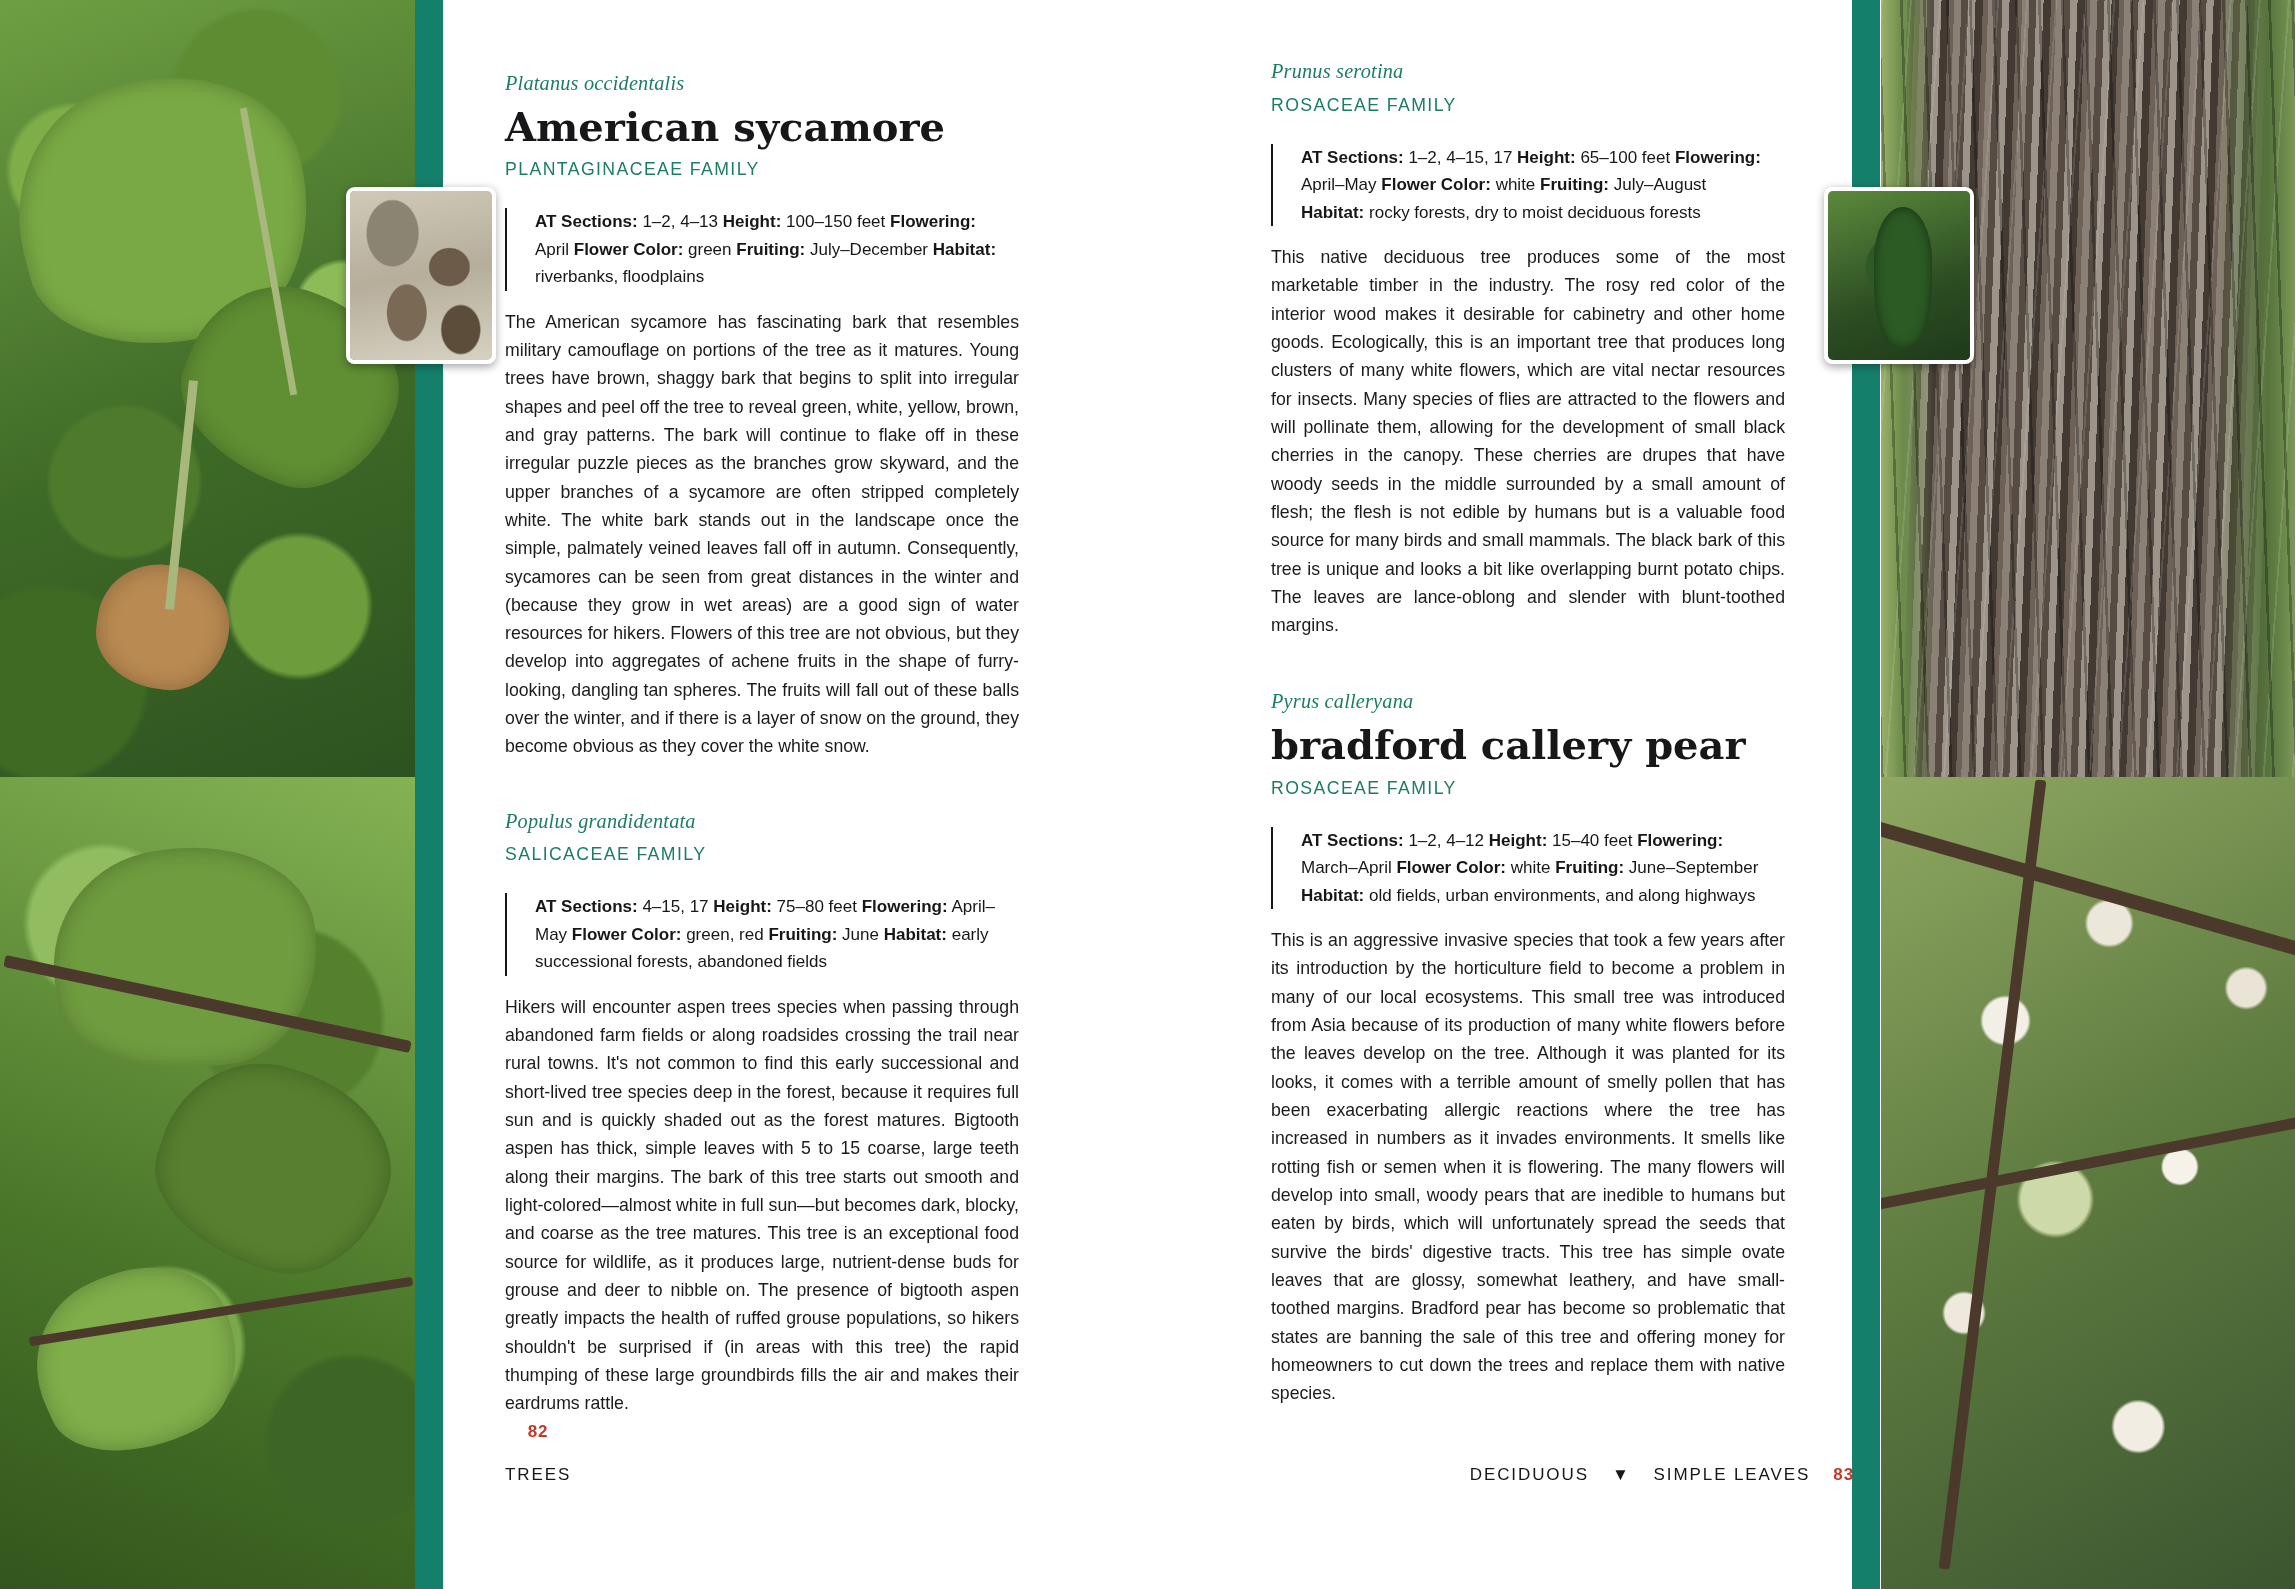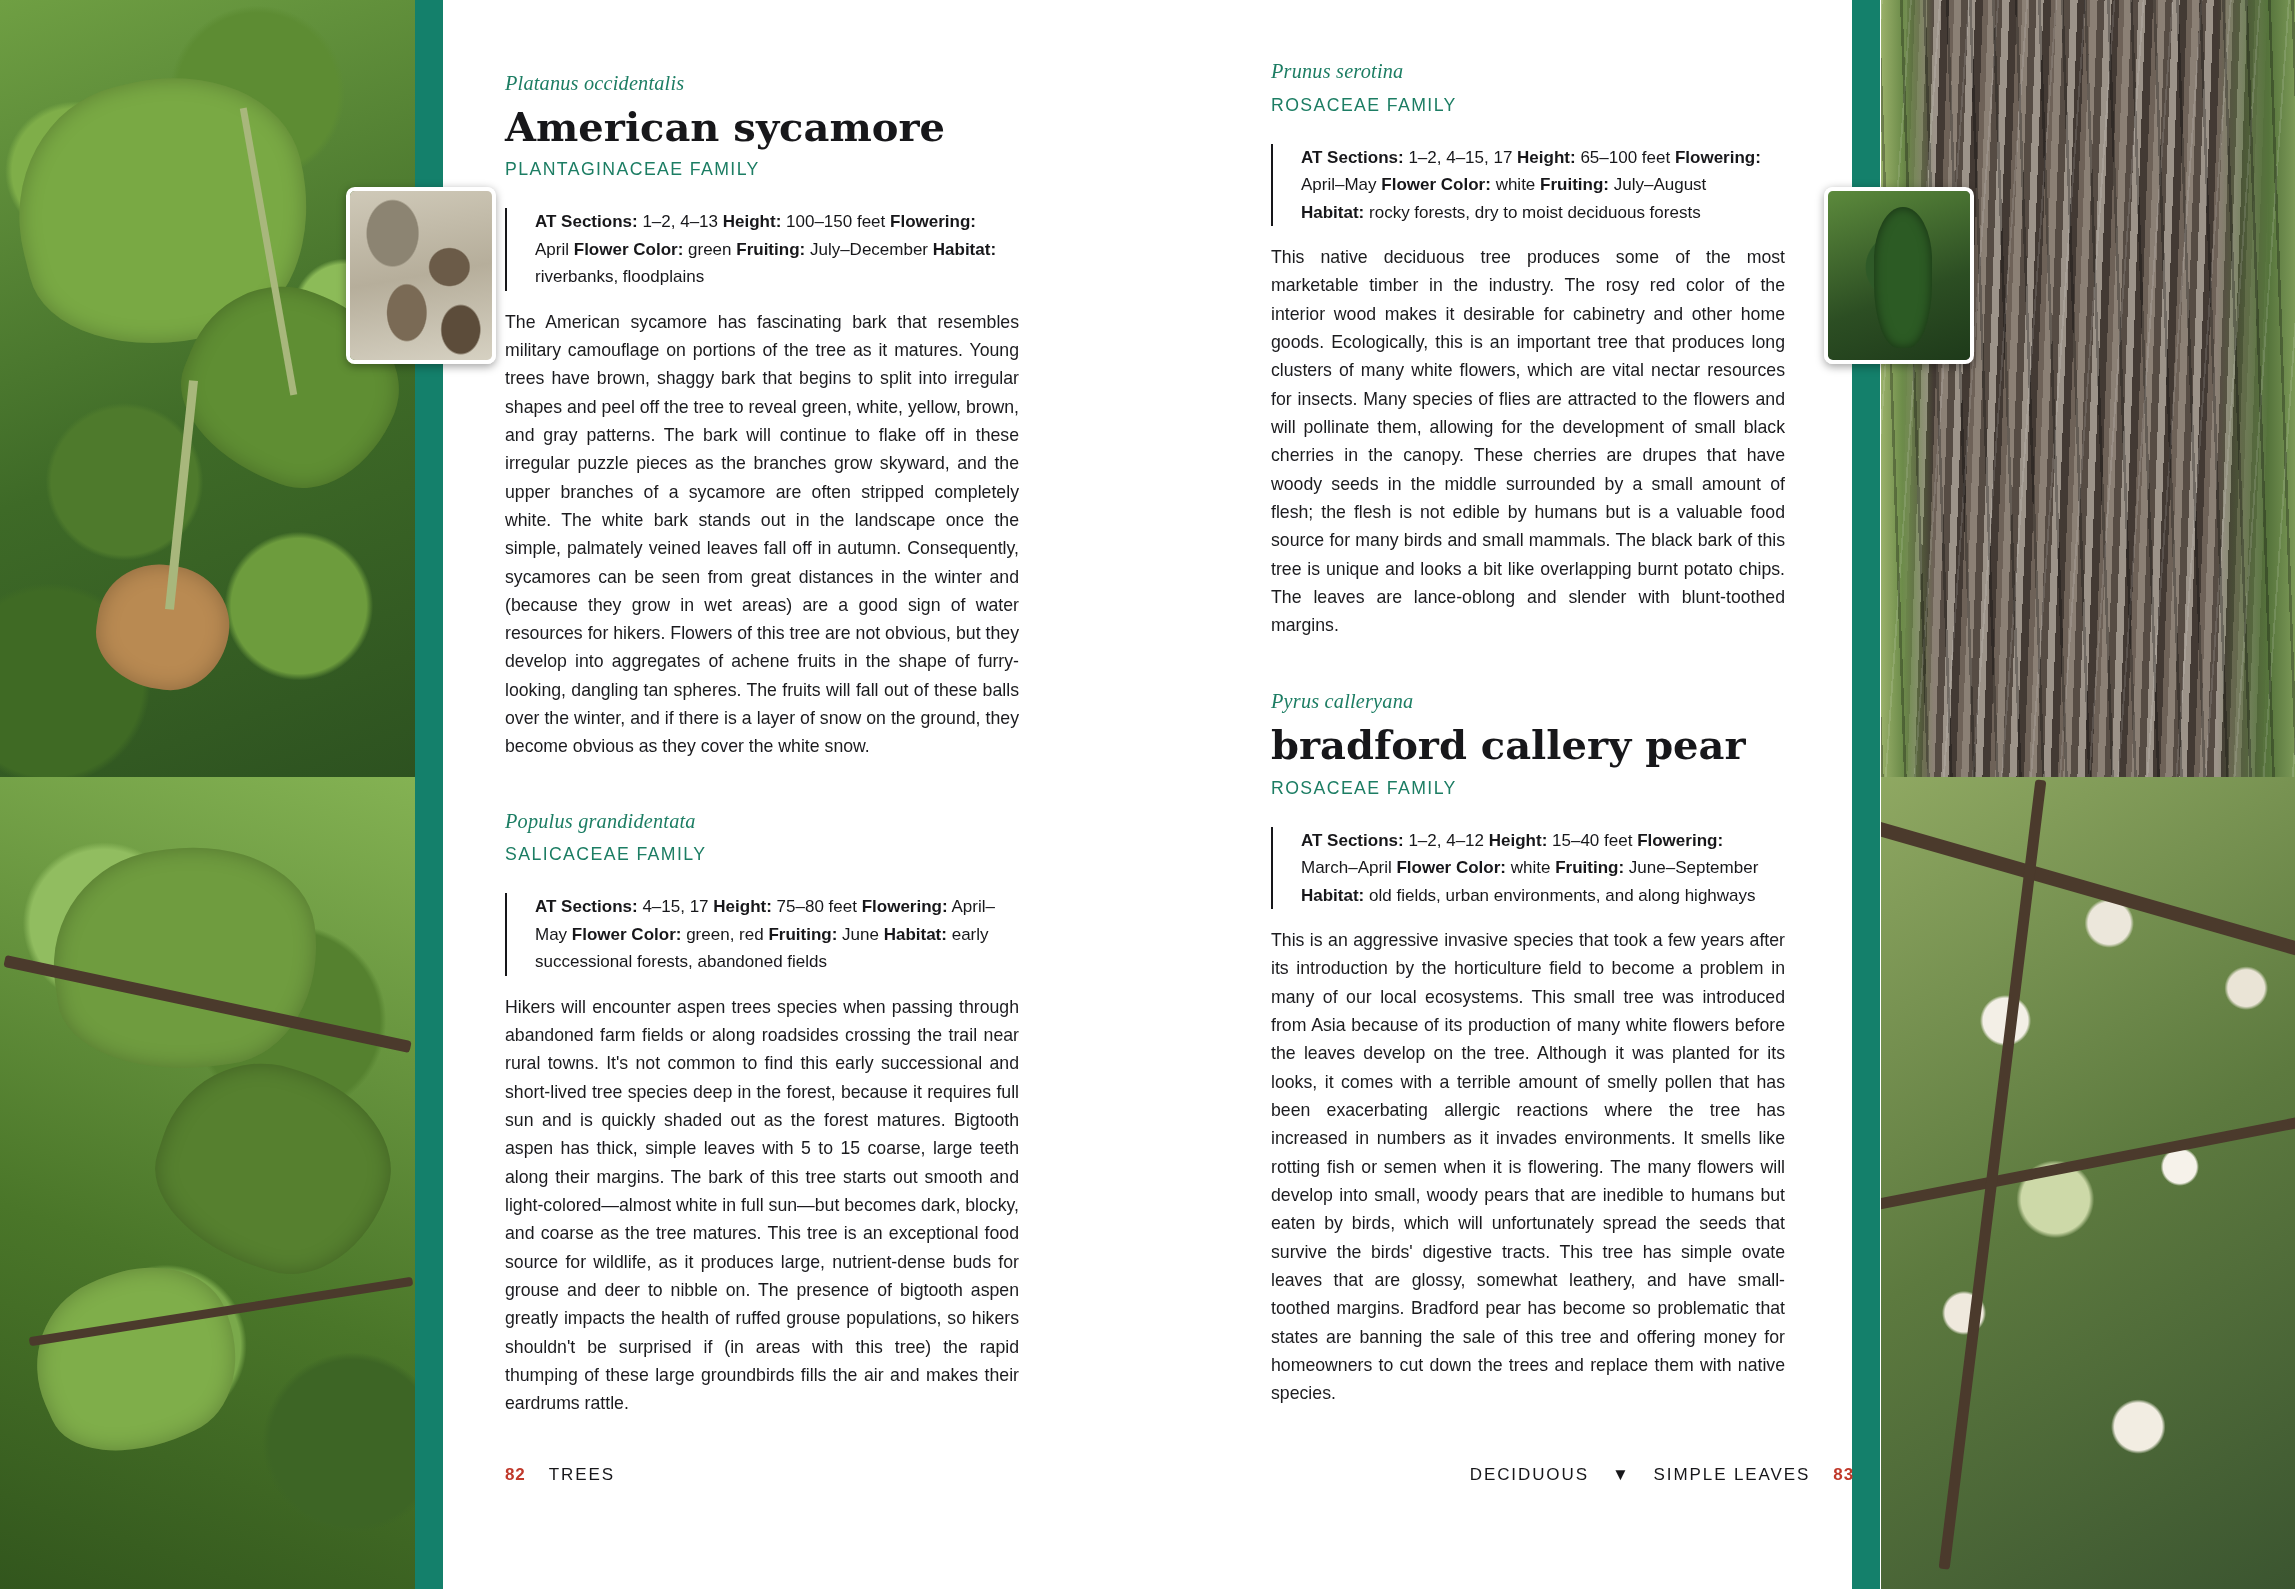--- a/index.html
+++ b/index.html
@@ -161,21 +161,21 @@
     line-height:1.6;
     color:#1b1b1e;
     text-align:justify;
     max-width:514px;
   }
   .entry + .entry { margin-top:35px; }
 
   
   .footer { position:absolute; bottom:104px; font-size:17px; letter-spacing:1.9px; color:#17171a; }
   .pagenum { color:#c0392b; font-weight:bold; letter-spacing:0.9px; }
-  #footer-left { left:505px; display:flex; gap:23px; align-items:center; }
+  #footer-left { left:505px; display:flex; gap:23px; align-items:center;flex-direction:column; }
   #footer-right{ right:441px; display:flex; gap:23px; align-items:center; }
   .tri { color:#17171a; }
 </style>
 </head>
 <body>
 
 <div class="spread">
 
   <div class="photo foliage-a" id="photo-left-top">
     <div class="leafshape big"></div>

